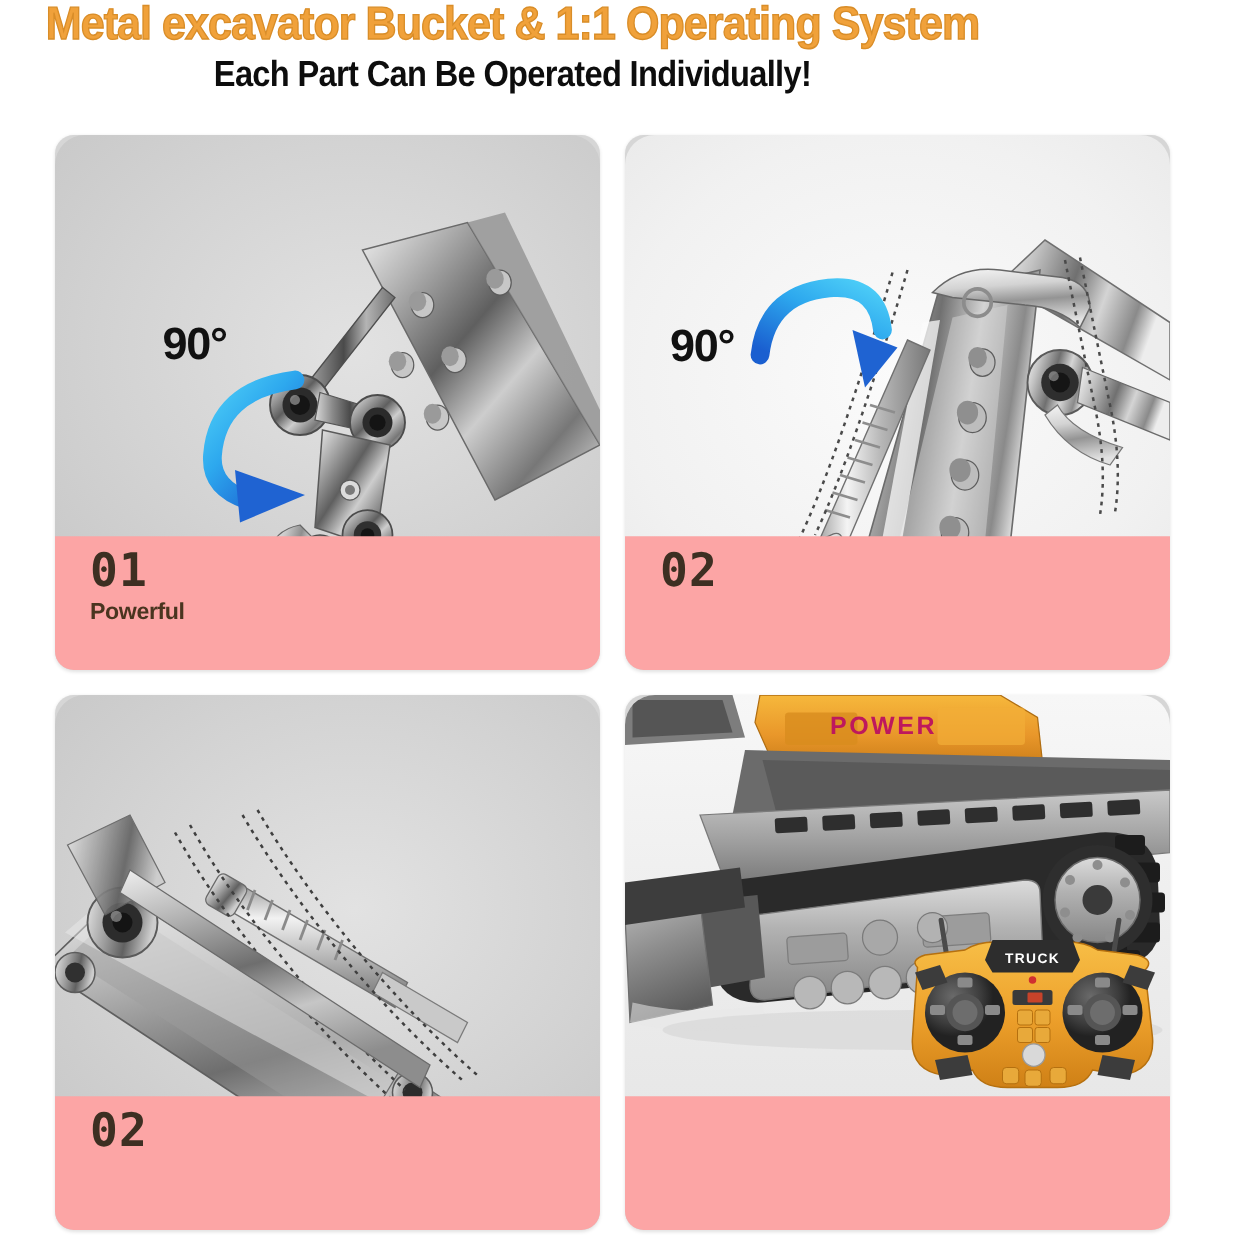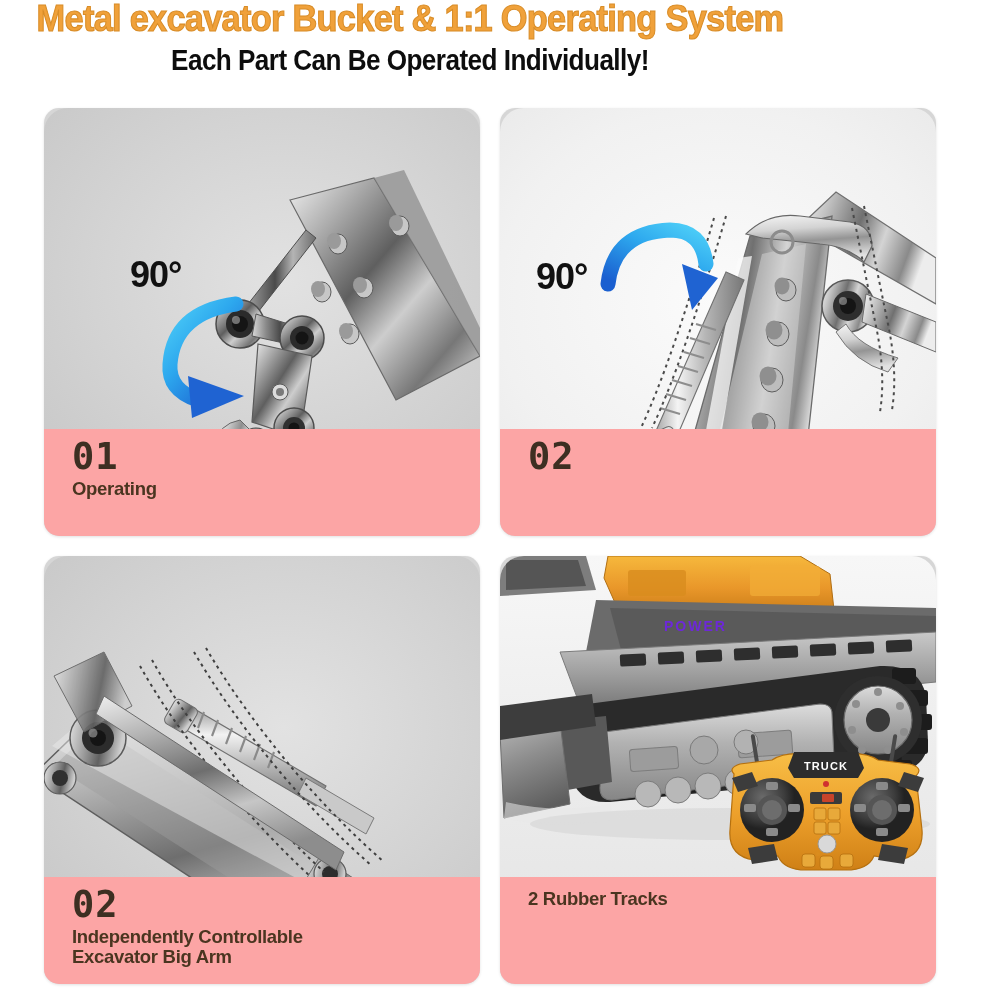--- a/index.html
+++ b/index.html
@@ -121,25 +121,24 @@
     letter-spacing: -1px;
   }
 
   .arrow { position: absolute; z-index: 5; }
 
   
   .power-badge {
     position: absolute;
     z-index: 4;
     font-family: "Liberation Sans", sans-serif;
-    font-size: 14px;
+    font-size: 20px;
     font-weight: 700;
-    color: #6d28d9;
+    color: #be185d;
     letter-spacing: 2px;
-    margin-top: 48px;
   }
 </style>
 </head>
 <body>
 
 <div class="header">
   <div class="headline">Metal excavator Bucket &amp; 1:1 Operating System</div>
   <div class="subhead">Each Part Can Be Operated Individually!</div>
 </div>
 
@@ -264,21 +263,21 @@
           </linearGradient>
         </defs>
         <path d="M84 10 Q22 18 18 70 Q16 96 46 106" fill="none" stroke="url(#ar1)" stroke-width="15" stroke-linecap="round"></path>
         <polygon points="36,82 92,102 40,124" fill="#1f63d2"></polygon>
       </svg>
     </div>
 
     <div class="caption">
       <div class="cap-num">01</div>
       <div class="cap-text">
-        <div>Operating</div>
+        <div>Powerful</div>
       </div>
     </div>
   </div>
 
   <div class="panel">
     <div class="photo">
       <div class="bg-white"></div>
 
       <svg width="436" height="428" viewBox="0 0 436 428" style="position:absolute;inset:0;">
         <defs>
@@ -477,24 +476,20 @@
         </g>
 
         <polygon points="10,120 60,96 88,150 40,176" fill="url(#chrF)" stroke="#636363" stroke-width="1" opacity=".9"></polygon>
         <polygon points="60,140 300,296 292,314 52,158" fill="url(#chrE)" stroke="#6b6b6b" stroke-width="1"></polygon>
       </svg>
 
     </div>
 
     <div class="caption">
       <div class="cap-num">02</div>
-      <div class="cap-text">
-        <div>Independently Controllable</div>
-        <div>Excavator Big Arm</div>
-      </div>
     </div>
   </div>
 
   <div class="panel">
     <div class="photo">
       <div class="bg-track"></div>
 
       <svg width="436" height="428" viewBox="0 0 436 428" style="position:absolute;inset:0;">
         <defs>
           <linearGradient id="yel" x1="0" y1="0" x2="0" y2="1">
@@ -681,18 +676,17 @@
 
         <path d="M14 44 L34 38 L40 52 L20 58 Z" fill="#3c3c3c"></path>
         <path d="M206 44 L186 38 L180 52 L200 58 Z" fill="#3c3c3c"></path>
         <path d="M30 114 L56 110 L60 126 L34 130 Z" fill="#3c3c3c"></path>
         <path d="M190 114 L164 110 L160 126 L186 130 Z" fill="#3c3c3c"></path>
       </svg>
     </div>
 
     <div class="caption">
       <div class="cap-text">
-        <div>2 Rubber Tracks</div>
       </div>
     </div>
   </div>
 
 </div>
 
 </body></html>

